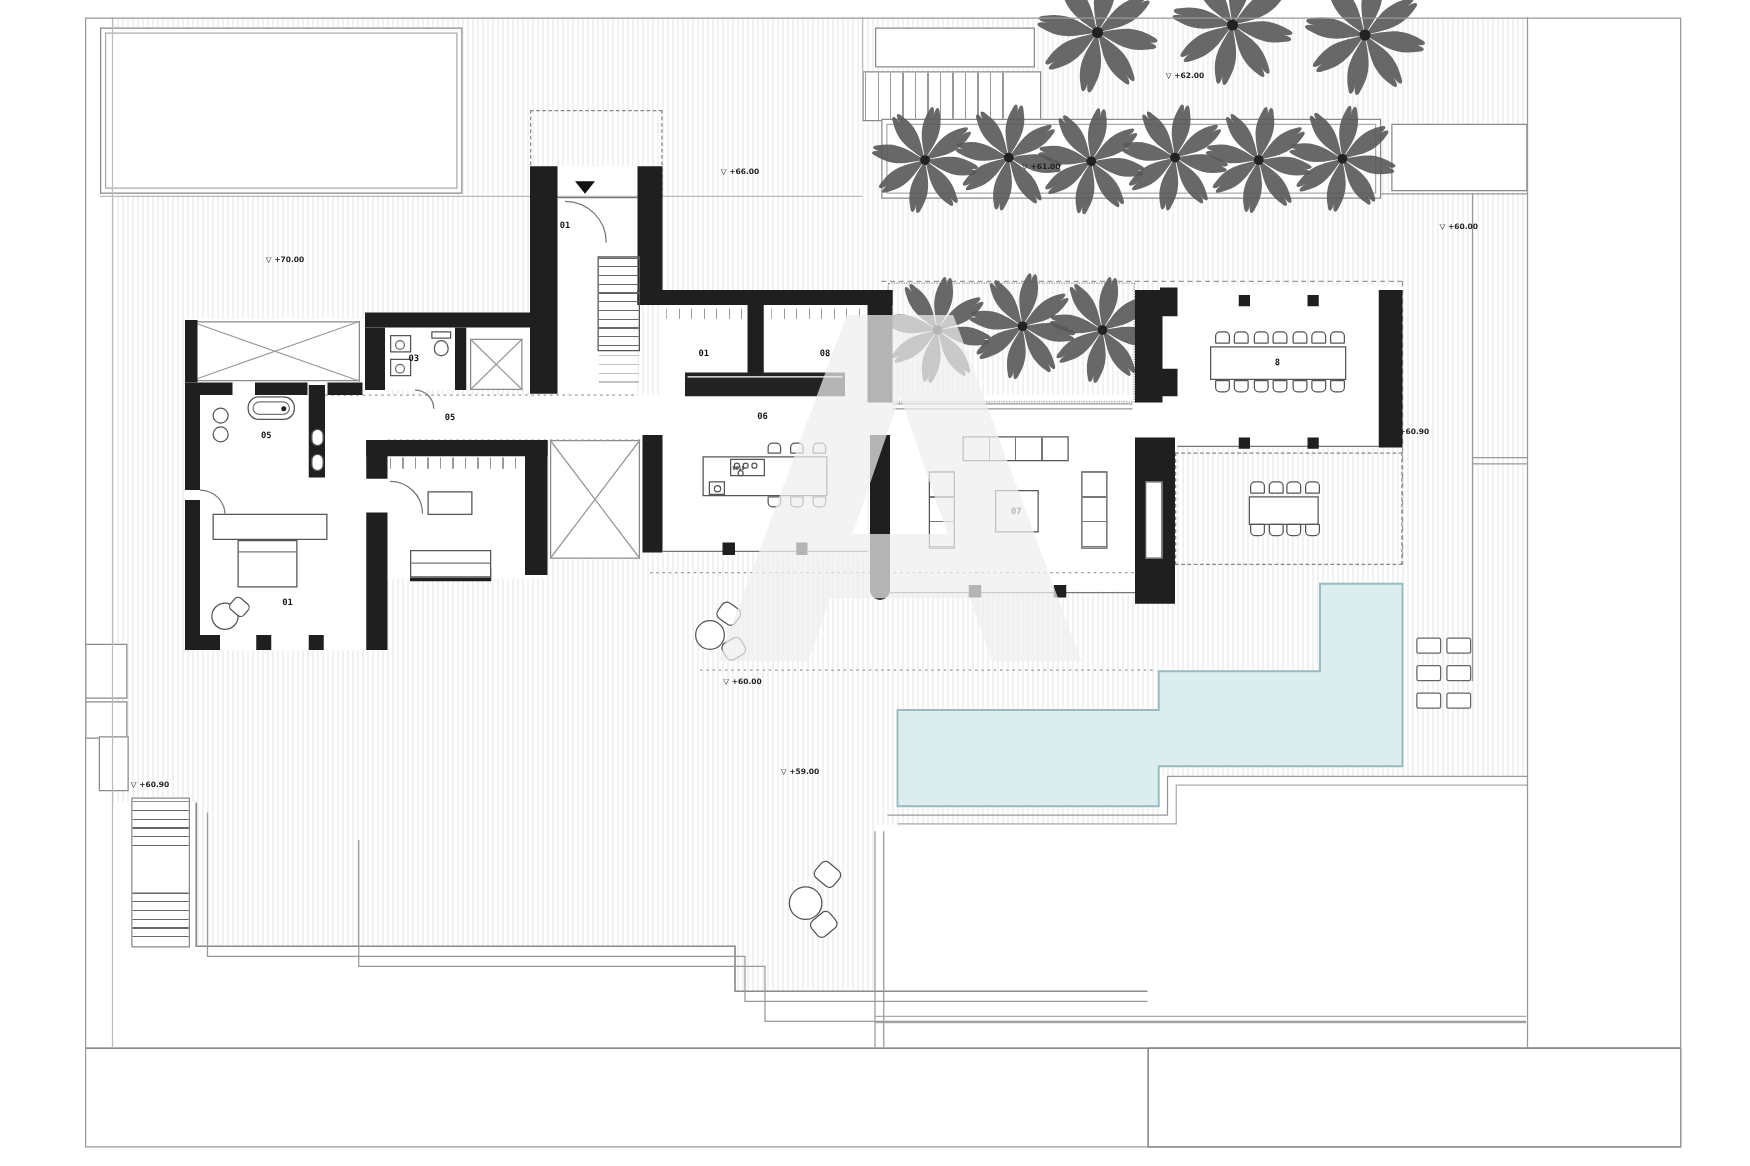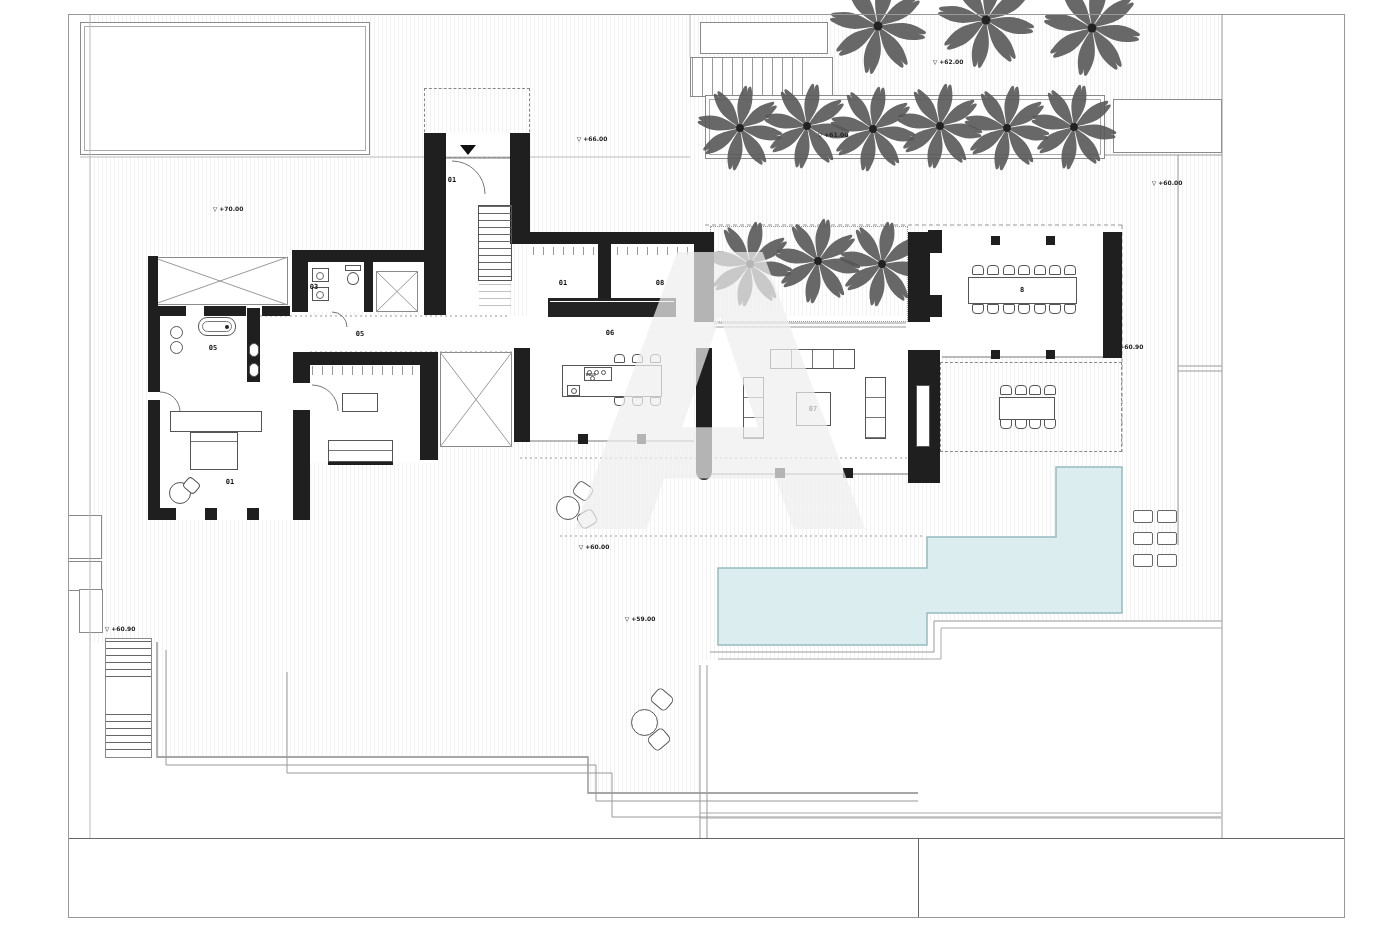--- a/index.html
+++ b/index.html
@@ -251,21 +251,21 @@
   <div class="furn" style="left:578px;top:511px;width:18px;height:16px;border-radius:5px;transform:rotate(-30deg)"></div>
   <div class="furn" style="left:631px;top:709px;width:27px;height:27px;border-radius:50%"></div>
   <div class="furn" style="left:652px;top:691px;width:20px;height:17px;border-radius:5px;transform:rotate(40deg)"></div>
   <div class="furn" style="left:649px;top:731px;width:20px;height:17px;border-radius:5px;transform:rotate(-40deg)"></div>
 
   <div class="abs z6" style="left:68px;top:14px;width:1277px;height:904px;border:1px solid #999;pointer-events:none"></div>
 
   <div class="wm" style="left:560px;top:250px;width:320px;text-align:center">A</div>
 <span class="room-label" style="left: 452px; top: 180px;">01</span>
     <span class="room-label" style="left: 360px; top: 334px;">05</span>
-    <span class="room-label" style="left: 314px; top: 287px;">03</span>
+    <span class="room-label" style="left: 331px; top: 287px;">03</span>
     <span class="room-label" style="left: 230px; top: 482px;">01</span>
     <span class="room-label" style="left: 213px; top: 348px;">05</span>
     <span class="room-label" style="left: 610px; top: 333px;">06</span>
     <span class="room-label" style="left: 563px; top: 283px;">01</span>
     <span class="room-label" style="left: 660px; top: 283px;">08</span>
     <span class="room-label" style="left: 813px; top: 409px;">07</span>
     <span class="room-label" style="left: 1022px; top: 290px;">8</span>
     <span class="elev" style="left: 228px; top: 208px;">▽ +70.00</span>
     <span class="elev" style="left: 592px; top: 138px;">▽ +66.00</span>
     <span class="elev" style="left: 948px; top: 61px;">▽ +62.00</span>

